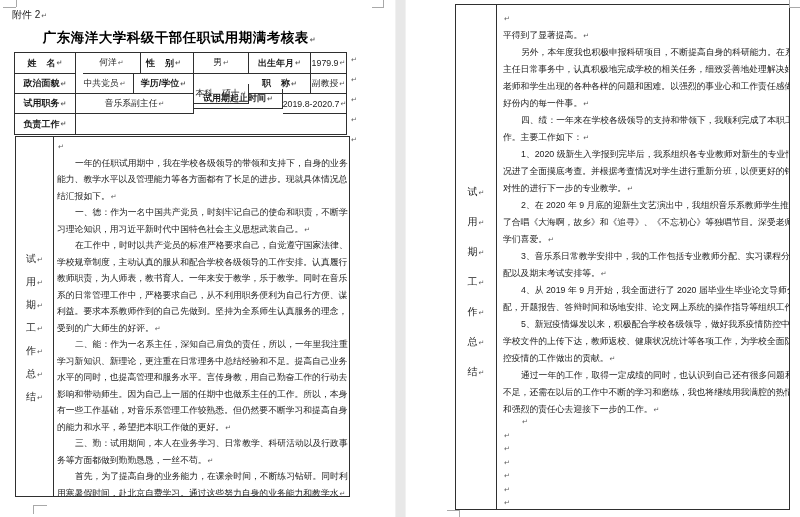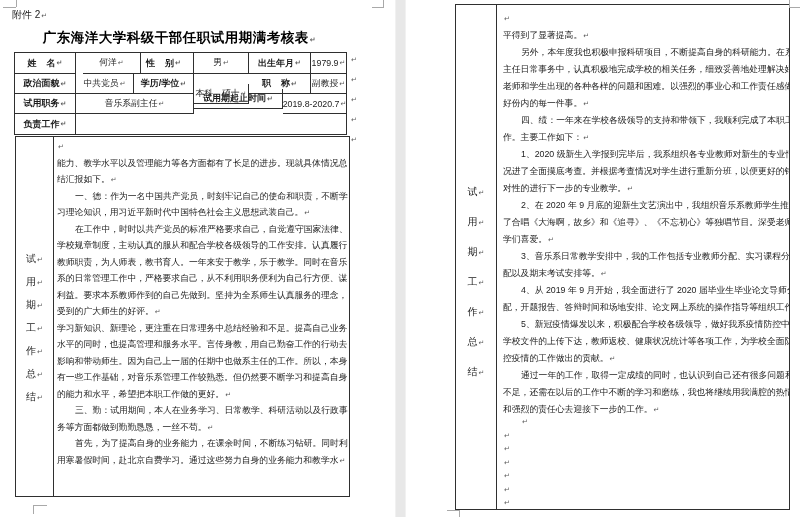--- a/index.html
+++ b/index.html
@@ -92,30 +92,32 @@
           <div class="vchar">用<span class="pmark">↵</span></div>
           <div class="vchar">期<span class="pmark">↵</span></div>
           <div class="vchar">工<span class="pmark">↵</span></div>
           <div class="vchar">作<span class="pmark">↵</span></div>
           <div class="vchar">总<span class="pmark">↵</span></div>
           <div class="vchar">结<span class="pmark">↵</span></div>
         </div>
     </div>
     <div class="lines" style="left:41px;top:1px;">
         <div class="bline"><span class="pmark">↵</span></div>
+        <div class="bline ind">一年的任职试用期中，我在学校各级领导的带领和支持下，自身的业务</div>
         <div class="bline">能力、教学水平以及管理能力等各方面都有了长足的进步。现就具体情况总</div>
         <div class="bline">结汇报如下。<span class="pmark">↵</span></div>
         <div class="bline ind">一、德：作为一名中国共产党员，时刻牢记自己的使命和职责，不断学</div>
         <div class="bline">习理论知识，用习近平新时代中国特色社会主义思想武装自己。<span class="pmark">↵</span></div>
         <div class="bline ind">在工作中，时时以共产党员的标准严格要求自己，自觉遵守国家法律、</div>
         <div class="bline">学校规章制度，主动认真的服从和配合学校各级领导的工作安排。认真履行</div>
         <div class="bline">教师职责，为人师表，教书育人。一年来安于教学，乐于教学。同时在音乐</div>
         <div class="bline">系的日常管理工作中，严格要求自己，从不利用职务便利为自己行方便、谋</div>
         <div class="bline">利益。要求本系教师作到的自己先做到。坚持为全系师生认真服务的理念，</div>
         <div class="bline">受到的广大师生的好评。<span class="pmark">↵</span></div>
+        <div class="bline ind">二、能：作为一名系主任，深知自己肩负的责任，所以，一年里我注重</div>
         <div class="bline">学习新知识、新理论，更注重在日常理务中总结经验和不足。提高自己业务</div>
         <div class="bline">水平的同时，也提高管理和服务水平。言传身教，用自己勤奋工作的行动去</div>
         <div class="bline">影响和带动师生。因为自己上一届的任期中也做系主任的工作。所以，本身</div>
         <div class="bline">有一些工作基础，对音乐系管理工作较熟悉。但仍然要不断学习和提高自身</div>
         <div class="bline">的能力和水平，希望把本职工作做的更好。<span class="pmark">↵</span></div>
         <div class="bline ind">三、勤：试用期间，本人在业务学习、日常教学、科研活动以及行政事</div>
         <div class="bline">务等方面都做到勤勤恳恳，一丝不苟。<span class="pmark">↵</span></div>
         <div class="bline ind">首先，为了提高自身的业务能力，在课余时间，不断练习钻研。同时利</div>
         <div class="bline">用寒暑假时间，赴北京自费学习。通过这些努力自身的业务能力和教学水<span class="pmark">↵</span></div>
       </div>

